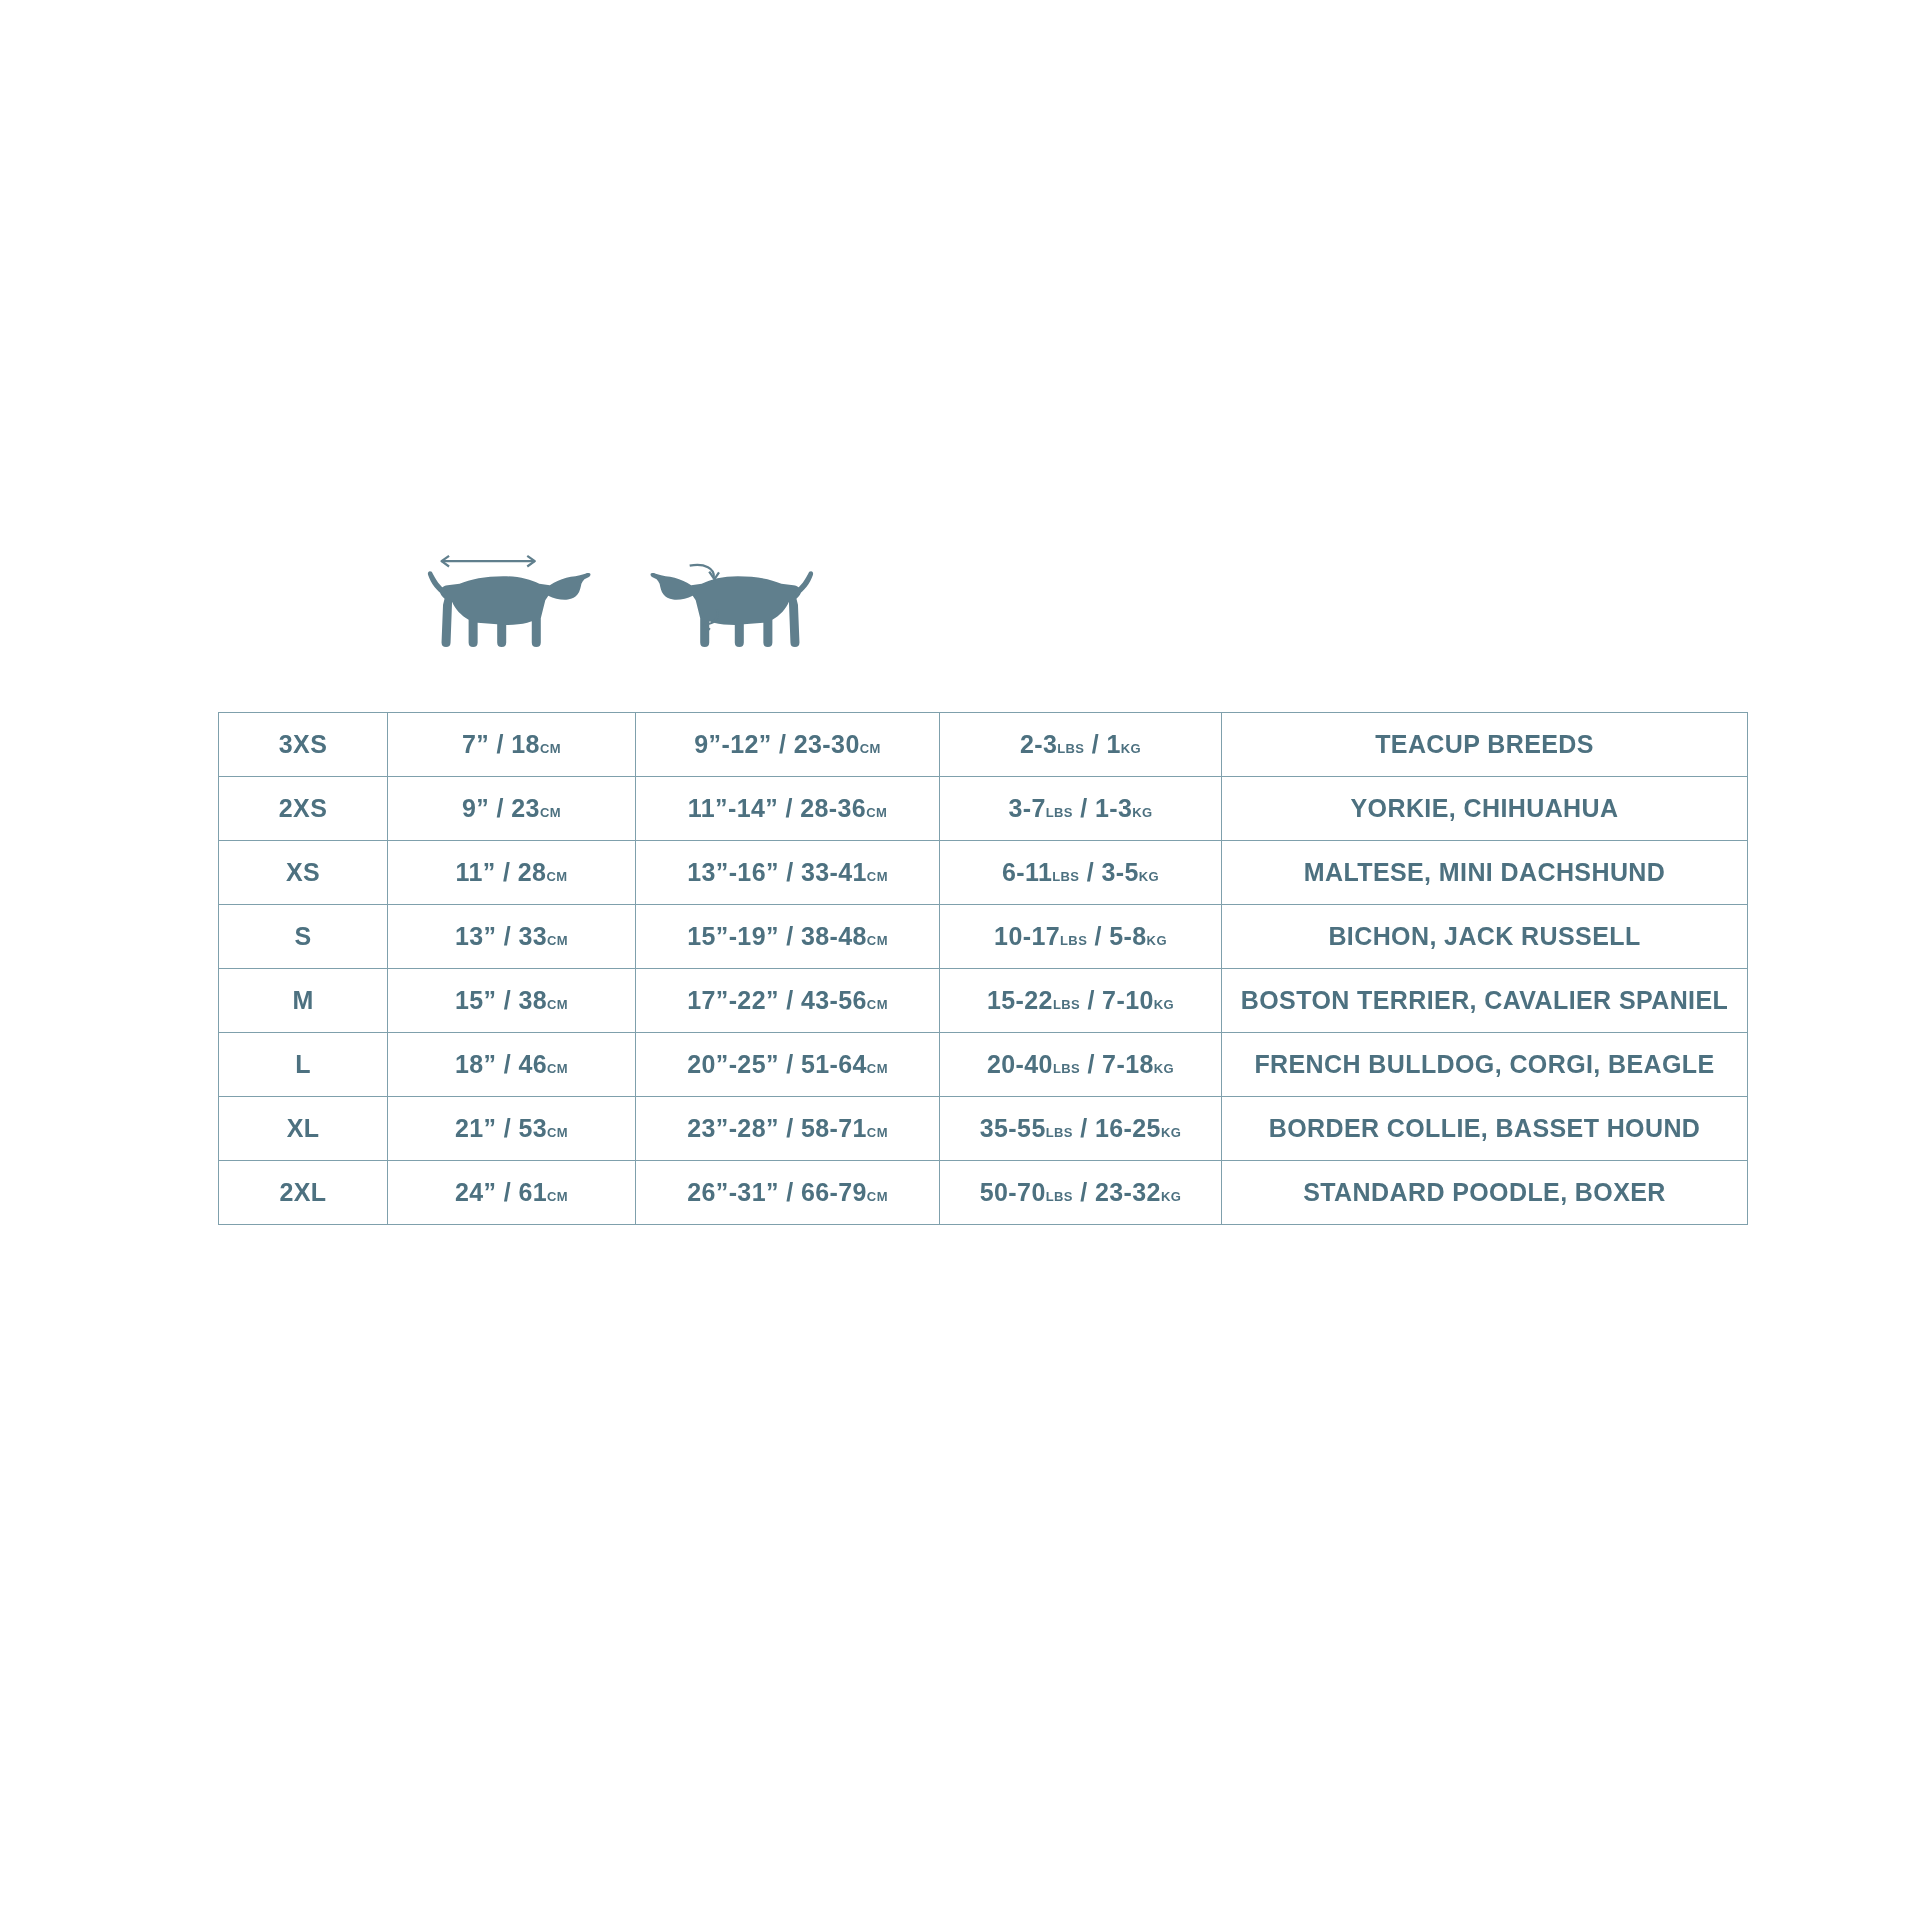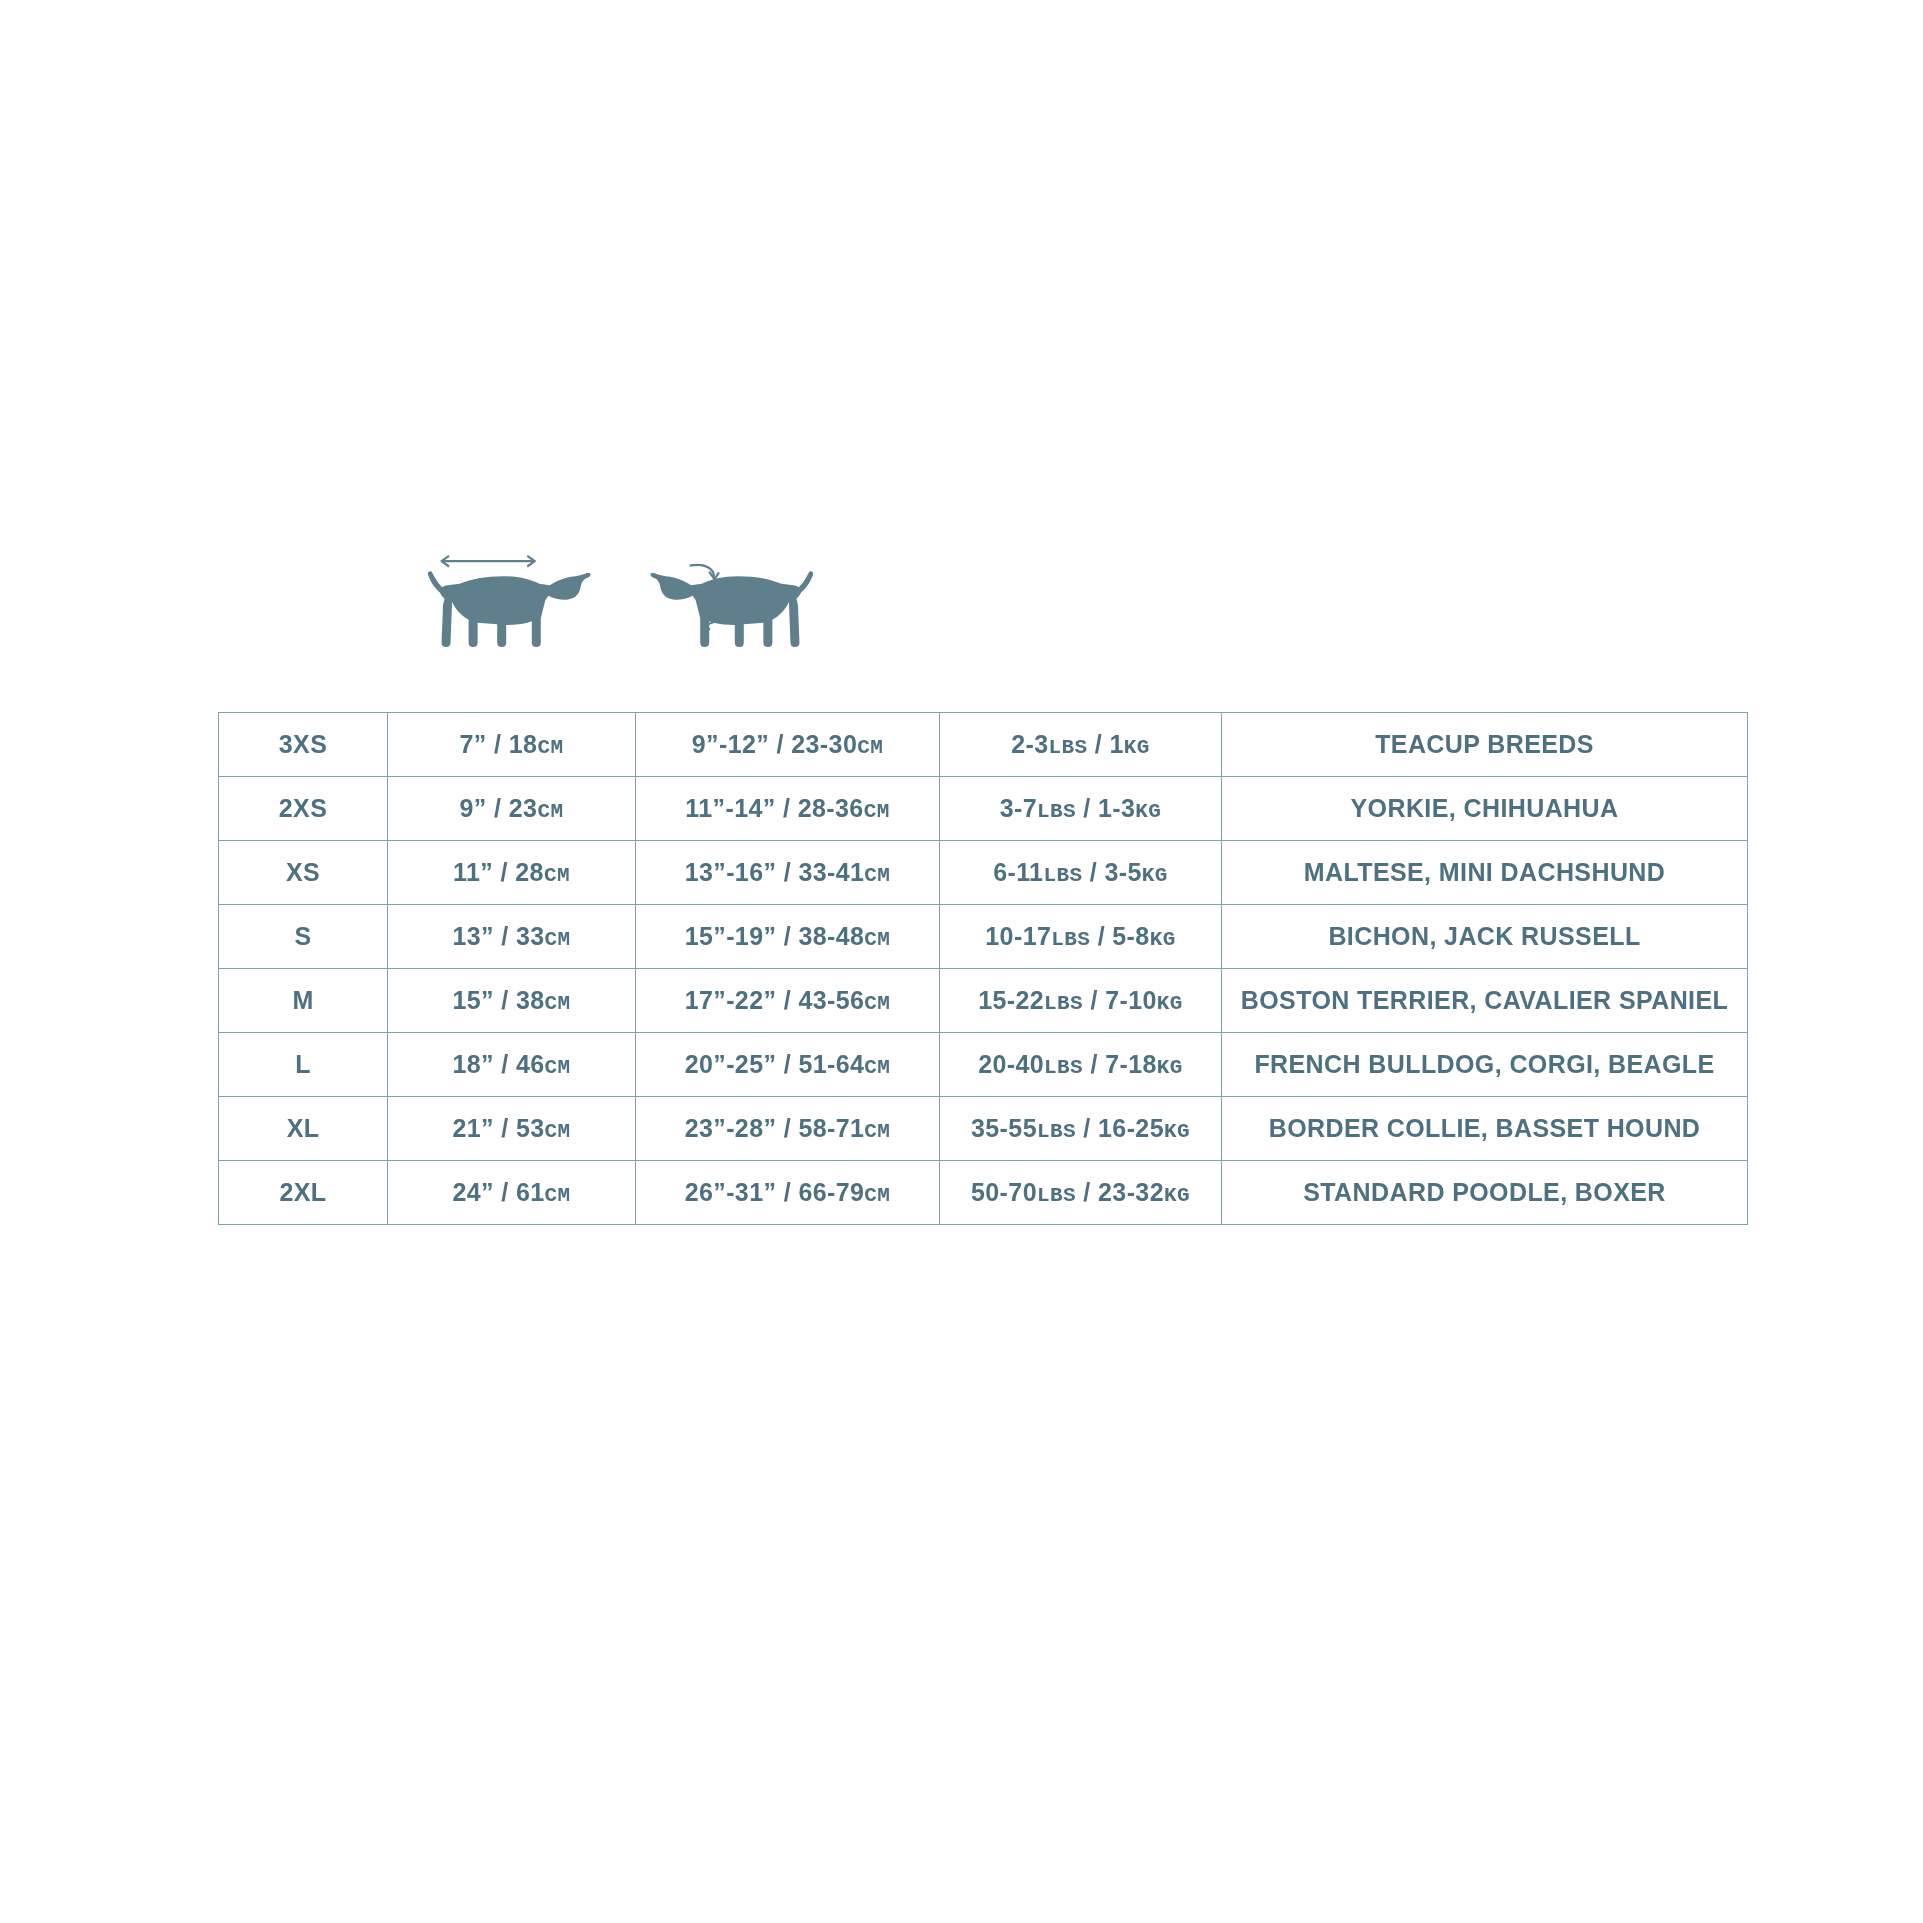--- a/index.html
+++ b/index.html
@@ -57,24 +57,23 @@
     box-sizing: border-box;
   }
 
   td.col-size     { width: 169px; font-size: 25px; font-weight: 700; letter-spacing: 1.1px; }
   td.col-neck     { width: 248px; font-size: 25px; font-weight: 700; }
   td.col-chest    { width: 304px; font-size: 25px; font-weight: 700; }
   td.col-weight   { width: 282px; font-size: 25px; font-weight: 700; }
   td.col-breeds   { width: 526px; font-size: 25px; font-weight: 700; letter-spacing: 0.9px; }
 
   .unit {
-    font-size: 21px;
+    font-size: 13px;
     font-weight: 700;
     letter-spacing: 0.4px;
-    font-family: Liberation Mono, monospace;
   }
 </style>
 </head>
 <body>
 
 <div id="sizing-chart">
 
   <div class="dog-figures">
     <svg width="391" height="162" viewBox="0 0 520 215" xmlns="http://www.w3.org/2000/svg">
       <g fill="#607f8d">

